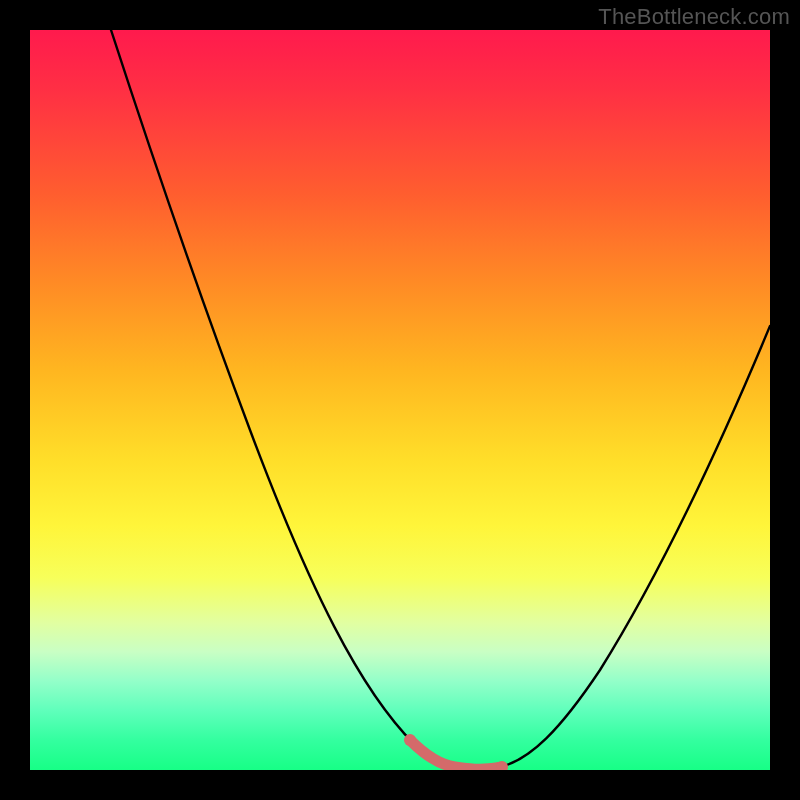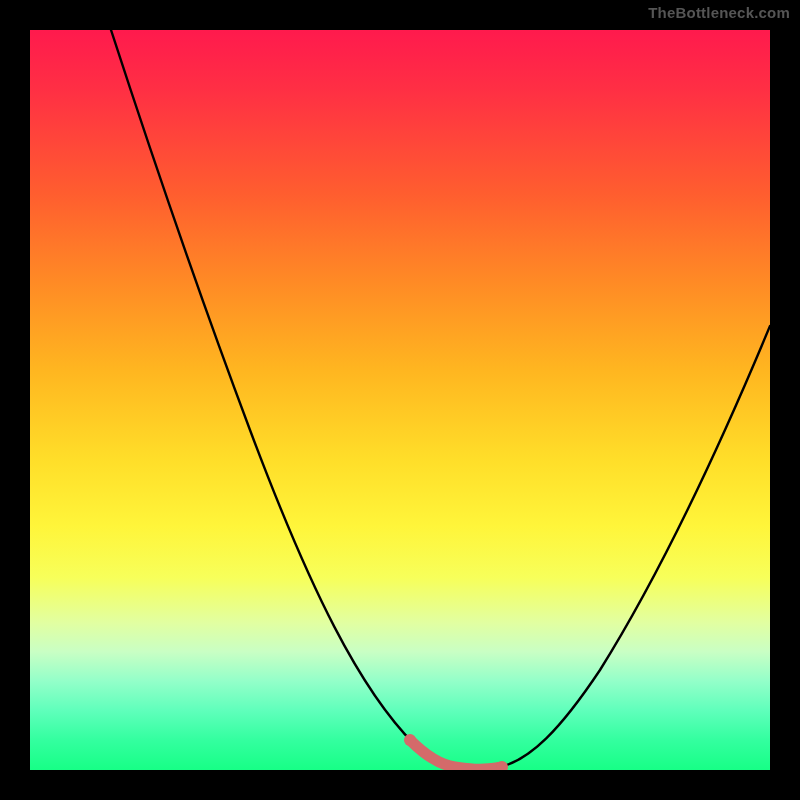--- a/index.html
+++ b/index.html
@@ -15,22 +15,22 @@
     position: relative;
     width: 800px;
     height: 800px;
     background: #000;
   }
   .watermark {
     position: absolute;
     top: 4px;
     right: 10px;
     color: #555;
-    font-size: 15px;
-    font-weight: 700;
+    font-size: 22px;
+    font-weight: 400;
     letter-spacing: 0.2px;
     z-index: 5;
     user-select: none;
   }
   .plot-area {
     position: absolute;
     left: 30px;
     top: 30px;
     width: 740px;
     height: 740px;

